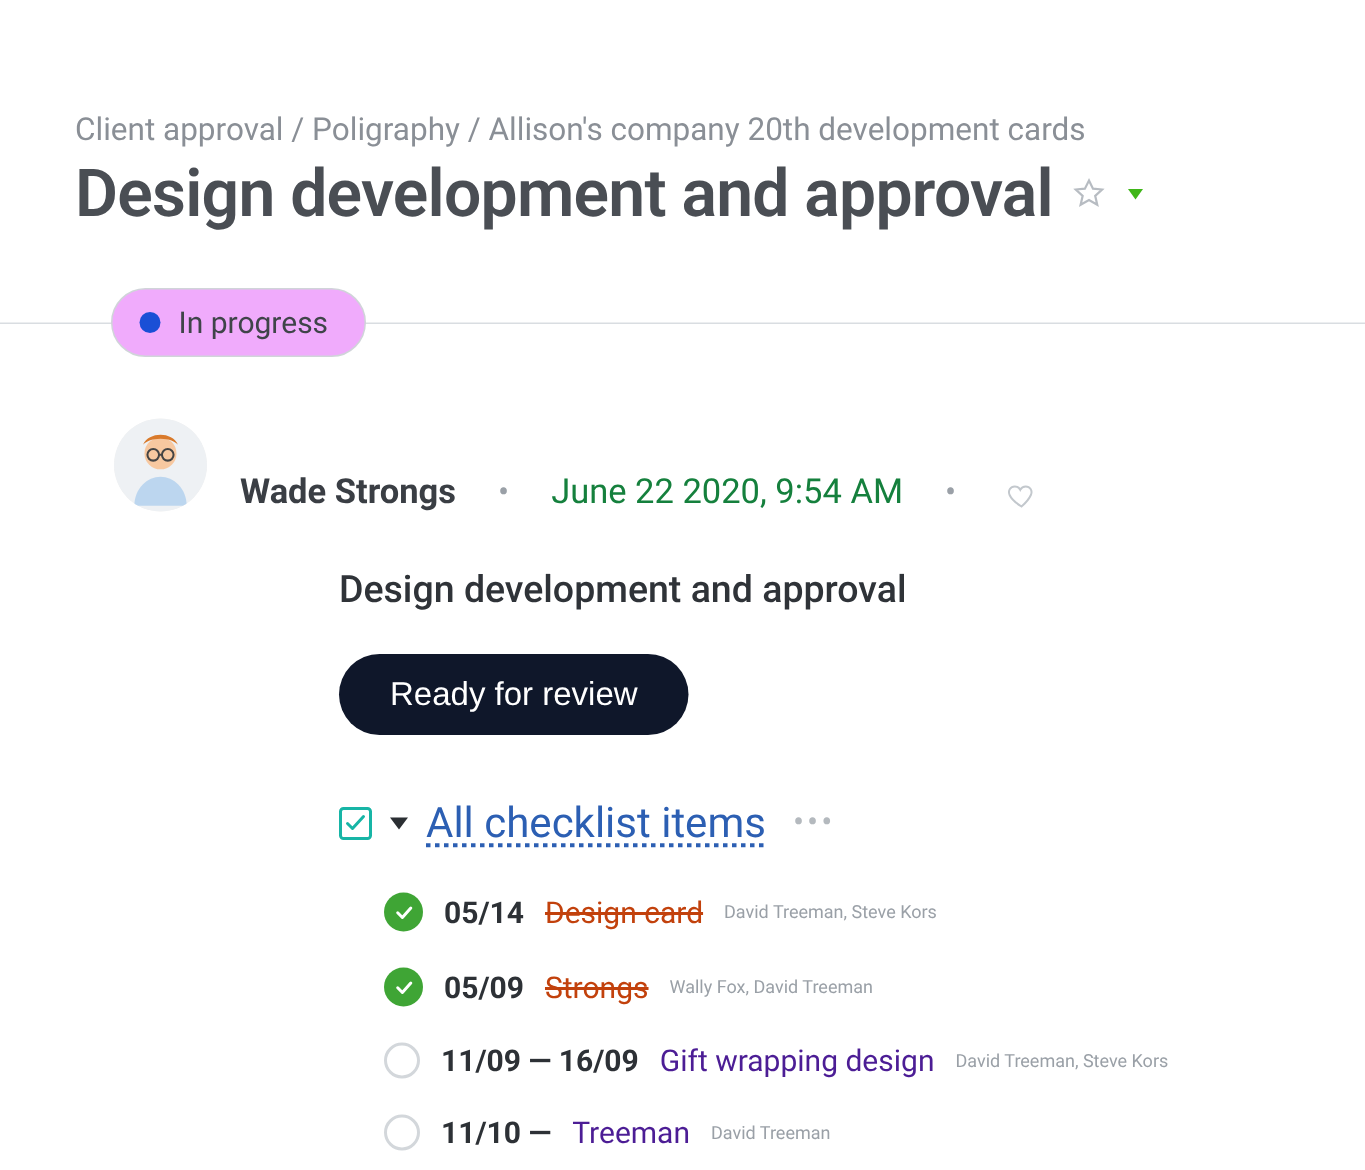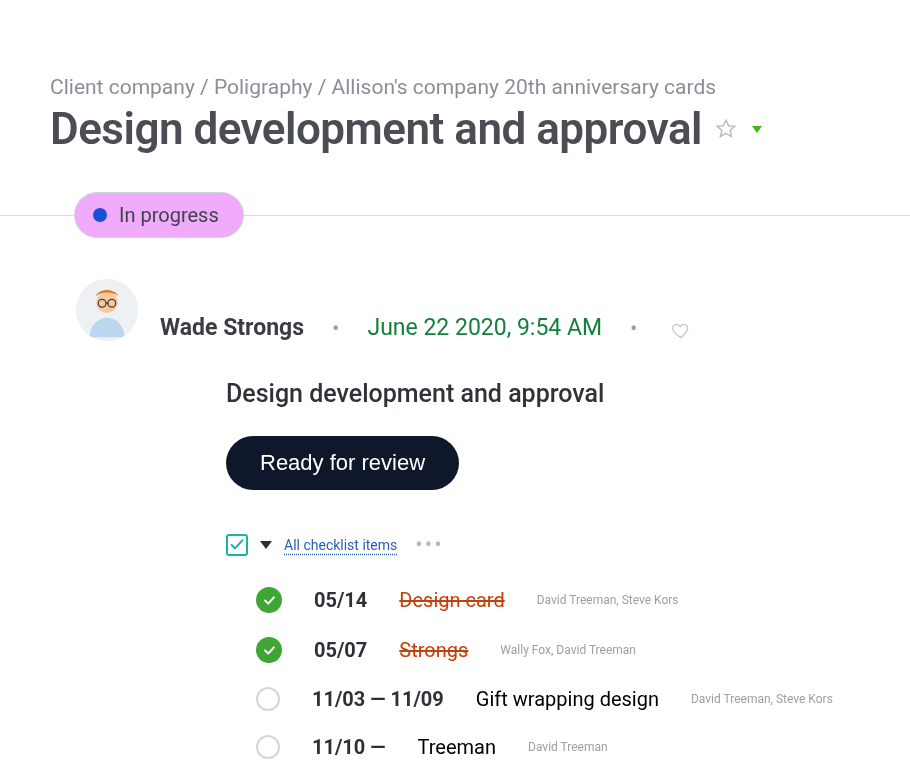--- a/index.html
+++ b/index.html
@@ -125,60 +125,60 @@
   }
   .caret-black {
     width: 0; height: 0;
     border-left: 6px solid transparent;
     border-right: 6px solid transparent;
     border-top: 8px solid #2b2f33;
     display: inline-block;
   }
   .checklist-link {
     color: #2c5fb3;
-    font-size: 14px;
+    font-size: 28px;
     text-decoration: underline dotted;
     text-underline-offset: 4px;
   }
   .more-dots { color: #b4b9be; font-size: 22px; letter-spacing: 2px; margin-left: 6px; cursor: pointer; }
   .checklist { list-style: none; margin-left: 30px; }
   .checklist li {
     display: flex;
     align-items: center;
-    gap: 32px;
+    gap: 14px;
     padding: 12px 0;
     font-size: 20px;
   }
   .chk-done {
     width: 26px; height: 26px; border-radius: 50%;
     background: #3fa535;
     display: flex; align-items: center; justify-content: center;
     flex-shrink: 0;
   }
   .chk-open {
     width: 24px; height: 24px; border-radius: 50%;
     border: 2px solid #d3d7db;
     flex-shrink: 0;
   }
   .item-date { font-weight: 700; color: #2d3136; }
   .item-title-done { color: #c2410c; text-decoration: line-through; }
-  .item-title-open { color: #000000; }
+  .item-title-open { color: #4c1d95; }
   .item-assignees { color: #9aa0a7; font-size: 12px; }
 </style>
 </head>
 <body>
 
 <div class="container">
 
   <div class="breadcrumb">
-    <span>Client company</span>
+    <span>Client approval</span>
     <span> / </span>
     <span>Poligraphy</span>
     <span> / </span>
-    <span>Allison's company 20th anniversary cards</span>
+    <span>Allison's company 20th development cards</span>
   </div>
 
   <div class="title-row">
     <h1 class="page-title">Design development and approval</h1>
     <span class="star-icon">
       <svg viewBox="0 0 24 24" width="22" height="22" fill="none" stroke="#b7bcc2" stroke-width="1.6">
         <path d="M12 2.5l2.9 6 6.6.6-5 4.6 1.5 6.5L12 16.8 5.9 20.2l1.5-6.5-5-4.6 6.6-.6z"></path>
       </svg>
     </span>
     <span class="caret-green"></span>
@@ -240,27 +240,27 @@
         <span class="item-date">05/14</span>
         <span class="item-title-done">Design card</span>
         <span class="item-assignees">David Treeman, Steve Kors</span>
       </li>
       <li>
         <span class="chk-done">
           <svg viewBox="0 0 24 24" width="15" height="15" fill="none" stroke="#fff" stroke-width="3.2" stroke-linecap="round" stroke-linejoin="round">
               <polyline points="5 12 10 17 19 7"></polyline>
             </svg>
         </span>
-        <span class="item-date">05/07</span>
+        <span class="item-date">05/09</span>
         <span class="item-title-done">Strongs</span>
         <span class="item-assignees">Wally Fox, David Treeman</span>
       </li>
       <li>
         <span class="chk-open"></span>
-        <span class="item-date">11/03 — 11/09</span>
+        <span class="item-date">11/09 — 16/09</span>
         <span class="item-title-open">Gift wrapping design</span>
         <span class="item-assignees">David Treeman, Steve Kors</span>
       </li>
       <li>
         <span class="chk-open"></span>
         <span class="item-date">11/10 —</span>
         <span class="item-title-open">Treeman</span>
         <span class="item-assignees">David Treeman</span>
       </li>
     </ul>

